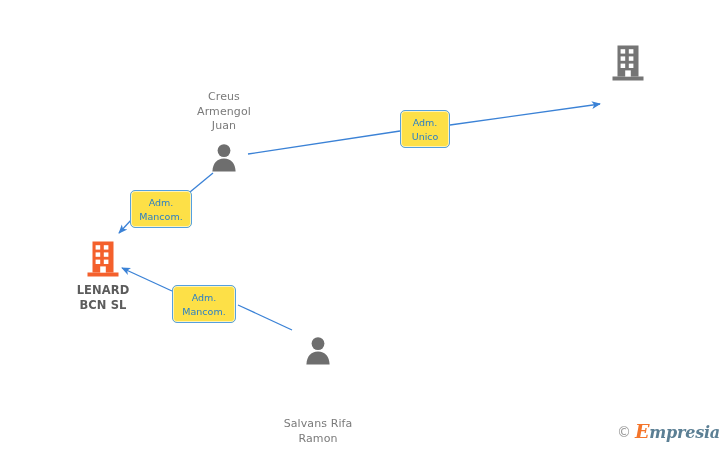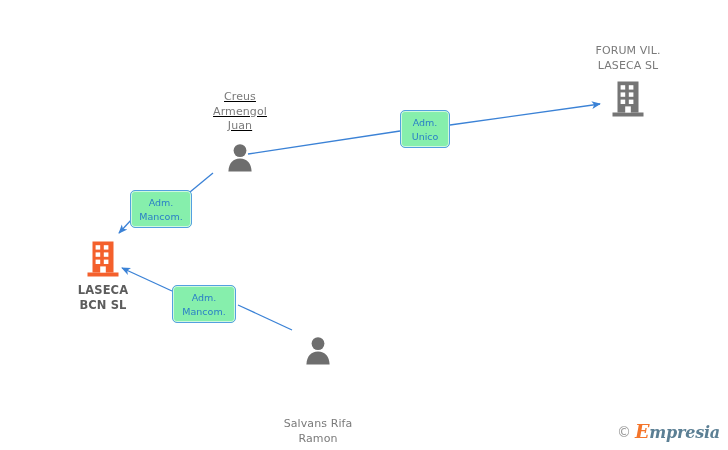--- a/index.html
+++ b/index.html
@@ -49,21 +49,21 @@
   }
 
   
   .icon-person { display: block; }
   .icon-building { display: block; }
 
   
   .edge-chip {
     position: absolute;
     box-sizing: border-box;
-    background: #86efac;
+    background: #fde047;
     border: 1.3px solid #54a0e0;
     border-radius: 5px;
     color: #2a7fc6;
     font-size: 9.5px;
     line-height: 1.45;
     text-align: center;
     padding: 5px 4px 6px 4px;
     white-space: pre-line;
     box-shadow: 0 0 0 1px rgba(255,255,255,0.6) inset;
   }
@@ -112,33 +112,31 @@
     <line x1="248" y1="154" x2="400" y2="131" stroke="#3b82d6" stroke-width="1.3"></line>
     <line x1="450" y1="125" x2="600" y2="104" stroke="#3b82d6" stroke-width="1.3" marker-end="url(#arrowhead)"></line>
 
     <line x1="213" y1="173" x2="190" y2="192" stroke="#3b82d6" stroke-width="1.3"></line>
     <line x1="133" y1="218" x2="119" y2="233" stroke="#3b82d6" stroke-width="1.3" marker-end="url(#arrowhead)"></line>
 
     <line x1="292" y1="330" x2="238" y2="305" stroke="#3b82d6" stroke-width="1.3"></line>
     <line x1="172" y1="291" x2="122" y2="268" stroke="#3b82d6" stroke-width="1.3" marker-end="url(#arrowhead)"></line>
   </svg>
 
-  <div class="node" style="left: 192px; top: 90px; width: 96px; text-decoration: underline;">
+  <div class="node" style="left: 176px; top: 90px; width: 96px;">
     <div class="node-label label-above">Creus
 Armengol
 Juan</div>
     <svg class="icon-person" width="34" height="34" viewBox="0 0 34 34">
       <circle cx="17" cy="9.6" r="6.4" fill="#6e6e6e"></circle>
       <path d="M17 17.6 C 9.8 17.6 5.8 22.4 5.4 30.6 L 28.6 30.6 C 28.2 22.4 24.2 17.6 17 17.6 Z" fill="#6e6e6e"></path>
     </svg>
   </div>
 
   <div class="node" style="left: 576px; top: 44px; width: 104px;">
-    <div class="node-label label-above">FORUM VIL.
-LASECA SL</div>
     <svg class="icon-building" width="34" height="38" viewBox="0 0 34 38">
       <rect x="6.5" y="1.5" width="21" height="31" fill="#757575"></rect>
       <rect x="1.5" y="32.5" width="31" height="4" fill="#757575"></rect>
       <rect x="9.6" y="5.2" width="4.6" height="4.4" fill="#ffffff"></rect>
       <rect x="17.8" y="5.2" width="4.6" height="4.4" fill="#ffffff"></rect>
       <rect x="9.6" y="12.4" width="4.6" height="4.4" fill="#ffffff"></rect>
       <rect x="17.8" y="12.4" width="4.6" height="4.4" fill="#ffffff"></rect>
       <rect x="9.6" y="19.6" width="4.6" height="4.4" fill="#ffffff"></rect>
       <rect x="17.8" y="19.6" width="4.6" height="4.4" fill="#ffffff"></rect>
       <rect x="14.2" y="26.4" width="5.6" height="6.2" fill="#ffffff"></rect>
@@ -150,21 +148,21 @@
       <rect x="6.5" y="1.5" width="21" height="31" fill="#f4602c"></rect>
       <rect x="1.5" y="32.5" width="31" height="4" fill="#f4602c"></rect>
       <rect x="9.6" y="5.2" width="4.6" height="4.4" fill="#ffffff"></rect>
       <rect x="17.8" y="5.2" width="4.6" height="4.4" fill="#ffffff"></rect>
       <rect x="9.6" y="12.4" width="4.6" height="4.4" fill="#ffffff"></rect>
       <rect x="17.8" y="12.4" width="4.6" height="4.4" fill="#ffffff"></rect>
       <rect x="9.6" y="19.6" width="4.6" height="4.4" fill="#ffffff"></rect>
       <rect x="17.8" y="19.6" width="4.6" height="4.4" fill="#ffffff"></rect>
       <rect x="14.2" y="26.4" width="5.6" height="6.2" fill="#ffffff"></rect>
     </svg>
-    <div class="node-label label-below company-focus">LASECA
+    <div class="node-label label-below company-focus">LENARD
 BCN SL</div>
   </div>
 
   <div class="node" style="left: 268px; top: 334px; width: 100px; gap: 44px;">
     <svg class="icon-person" width="34" height="34" viewBox="0 0 34 34">
       <circle cx="17" cy="9.6" r="6.4" fill="#6e6e6e"></circle>
       <path d="M17 17.6 C 9.8 17.6 5.8 22.4 5.4 30.6 L 28.6 30.6 C 28.2 22.4 24.2 17.6 17 17.6 Z" fill="#6e6e6e"></path>
     </svg>
     <div class="node-label label-below">Salvans Rifa
 Ramon</div>

